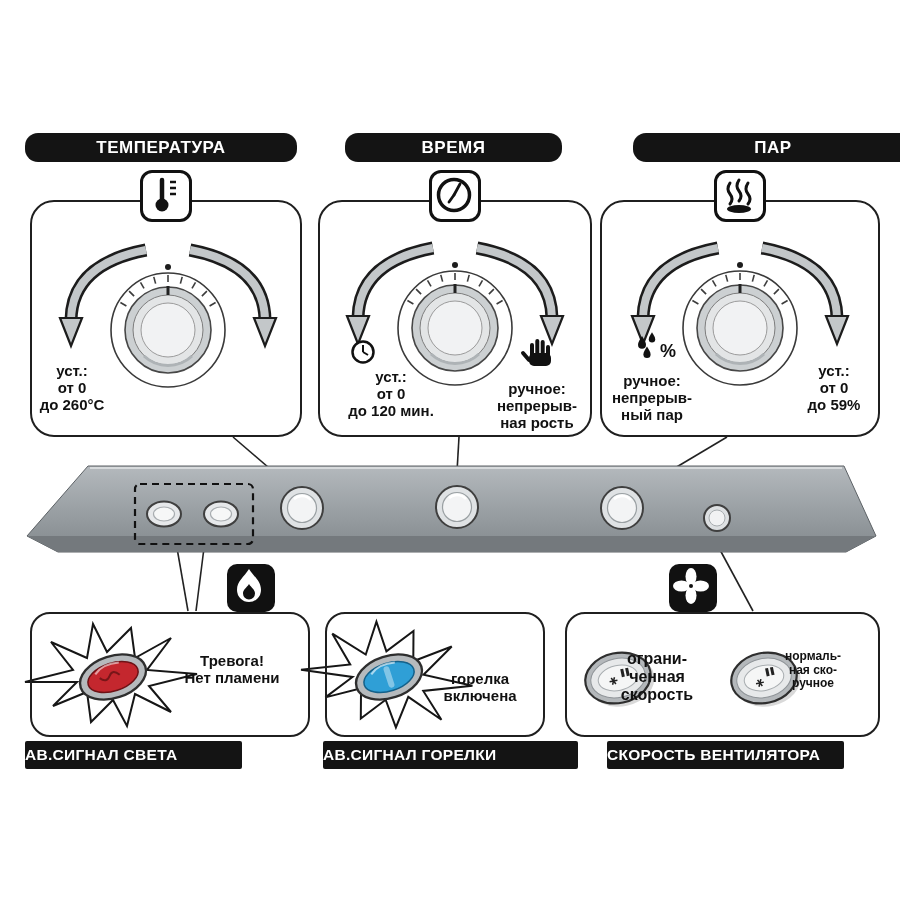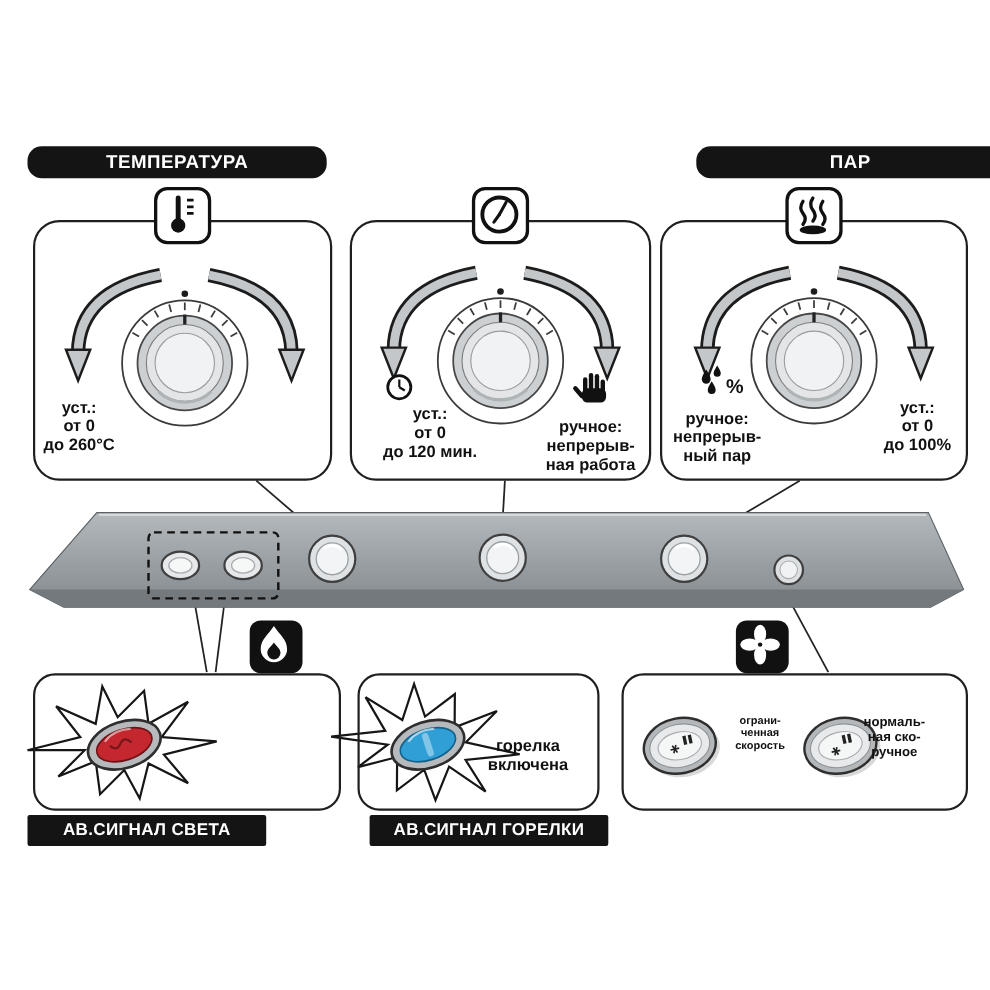--- a/index.html
+++ b/index.html
@@ -4,21 +4,21 @@
 <style>
   html,body{margin:0;padding:0;background:#fff;}
   .stage{position:relative;width:900px;height:900px;background:#ffffff;overflow:hidden;
          font-family:"Liberation Sans",sans-serif;}
   svg{position:absolute;left:0;top:0;}
   svg text{font-family:"Liberation Sans",sans-serif;}
   .hdr{position:absolute;top:133px;height:29px;background:#141414;color:#fff;
        font-weight:bold;font-size:17px;line-height:29px;text-align:center;
        letter-spacing:.5px;border-radius:13px;}
   .lbl{position:absolute;top:741px;height:28px;background:#141414;color:#fff;
-       font-weight:bold;font-size:15.5px;line-height:28px;text-align:center;
+       font-weight:bold;font-size:15.5px;line-height:28px;
        letter-spacing:.3px;border-radius:2px;}
   .panel{position:absolute;top:200px;height:237px;border:2.4px solid #1f1f1f;
          border-radius:24px;box-sizing:border-box;background:transparent;}
   .bpanel{position:absolute;top:612px;height:125px;border:2.4px solid #1f1f1f;
           border-radius:20px;box-sizing:border-box;background:transparent;}
   .iconbox{position:absolute;width:52px;height:52px;background:#fff;
            border:3.5px solid #111;border-radius:12px;box-sizing:border-box;
            display:flex;align-items:center;justify-content:center;z-index:5;}
   .iconbox-dark{position:absolute;width:48px;height:48px;background:#111;
            border-radius:10px;display:flex;align-items:center;justify-content:center;z-index:5;}
@@ -189,20 +189,21 @@
         <line x1="-9" y1="4" x2="-1" y2="4"></line>
         <line x1="-6.7" y1="0.5" x2="-3.3" y2="7.5"></line>
         <line x1="-3.3" y1="0.5" x2="-6.7" y2="7.5"></line>
       </g>
       <rect x="3" y="-9" width="3" height="8" fill="#222"></rect>
       <rect x="8" y="-9" width="3" height="8" fill="#222"></rect>
     </g>
   </svg>
 
   <div class="hdr" style="left:25px;width:272px">ТЕМПЕРАТУРА</div>
+  <div class="hdr" style="left:345px;width:217px">ВРЕМЯ</div>
   <div class="hdr" style="left:633px;width:280px">ПАР</div>
 
   <div class="panel" style="left:30px;width:272px"></div>
   <div class="panel" style="left:318px;width:274px"></div>
   <div class="panel" style="left:600px;width:280px"></div>
 
   <div class="iconbox" style="left:140px;top:170px">
     <svg width="44" height="44" viewBox="0 0 44 44">
       <line x1="19" y1="7" x2="19" y2="27" stroke="#111" stroke-width="4.5" stroke-linecap="round"></line>
       <circle cx="19" cy="32" r="6.5" fill="#111"></circle>
@@ -241,33 +242,33 @@
 
   <div class="txt" style="left:330px;top:368px;width:122px">
     <div>уст.:</div>
     <div>от 0</div>
     <div>до 120 мин.</div>
   </div>
 
   <div class="txt" style="left:482px;top:380px;width:110px">
     <div>ручное:</div>
     <div>непрерыв-</div>
-    <div>ная работа</div>
+    <div>ная рость</div>
   </div>
 
   <div class="txt" style="left:600px;top:372px;width:104px">
     <div>ручное:</div>
     <div>непрерыв-</div>
     <div>ный пар</div>
   </div>
 
   <div class="txt" style="left:788px;top:362px;width:92px">
     <div>уст.:</div>
     <div>от 0</div>
-    <div>до 100%</div>
+    <div>до 59%</div>
   </div>
 
   <div class="bpanel" style="left:30px;width:280px"></div>
   <div class="bpanel" style="left:325px;width:220px"></div>
   <div class="bpanel" style="left:565px;width:315px"></div>
 
   <div class="iconbox-dark" style="left:227px;top:564px">
     <svg width="44" height="44" viewBox="0 0 44 44">
       <path d="M22,5 C27,13 34,17 34,26 A12,12 0 0 1 10,26 C10,17 17,13 22,5 Z" fill="#fff"></path>
       <path d="M22,20 C24.5,24 28,25.5 28,29.5 A6,6 0 0 1 16,29.5 C16,25.5 19.5,24 22,20 Z" fill="#111"></path>
@@ -278,34 +279,39 @@
     <svg width="44" height="44" viewBox="0 0 44 44">
       <ellipse cx="22" cy="12.5" rx="5.5" ry="8.5" fill="#fff"></ellipse>
       <ellipse cx="22" cy="12.5" rx="5.5" ry="8.5" fill="#fff" transform="rotate(90,22,22)"></ellipse>
       <ellipse cx="22" cy="12.5" rx="5.5" ry="8.5" fill="#fff" transform="rotate(180,22,22)"></ellipse>
       <ellipse cx="22" cy="12.5" rx="5.5" ry="8.5" fill="#fff" transform="rotate(270,22,22)"></ellipse>
       <circle cx="22" cy="22" r="4.5" fill="#fff"></circle>
       <circle cx="22" cy="22" r="2" fill="#111"></circle>
     </svg>
   </div>
 
+  <div class="txt" style="left:162px;top:652px;width:140px">
+    <div>Тревога!</div>
+    <div>Нет пламени</div>
+  </div>
 
   <div class="txt" style="left:420px;top:670px;width:120px">
     <div>горелка</div>
     <div>включена</div>
   </div>
 
-  <div class="txt" style="left:650px;top:650px;width:82px;font-size:10px">
+  <div class="txt" style="left:616px;top:650px;width:82px;font-size:16px">
     <div>ограни-</div>
     <div>ченная</div>
     <div>скорость</div>
   </div>
 
   <div class="txt" style="left:772px;top:650px;width:82px;font-size:12px">
     <div>нормаль-</div>
     <div>ная ско-</div>
     <div>ручное</div>
   </div>
 
   <div class="lbl" style="left:25px;width:217px">АВ.СИГНАЛ СВЕТА</div>
-  <div class="lbl" style="left:336px;width:217px">АВ.СИГНАЛ ГОРЕЛКИ</div>
+  <div class="lbl" style="left:323px;width:255px">АВ.СИГНАЛ ГОРЕЛКИ</div>
+  <div class="lbl" style="left:607px;width:237px">СКОРОСТЬ ВЕНТИЛЯТОРА</div>
 
 </div>
 
 </body></html>

